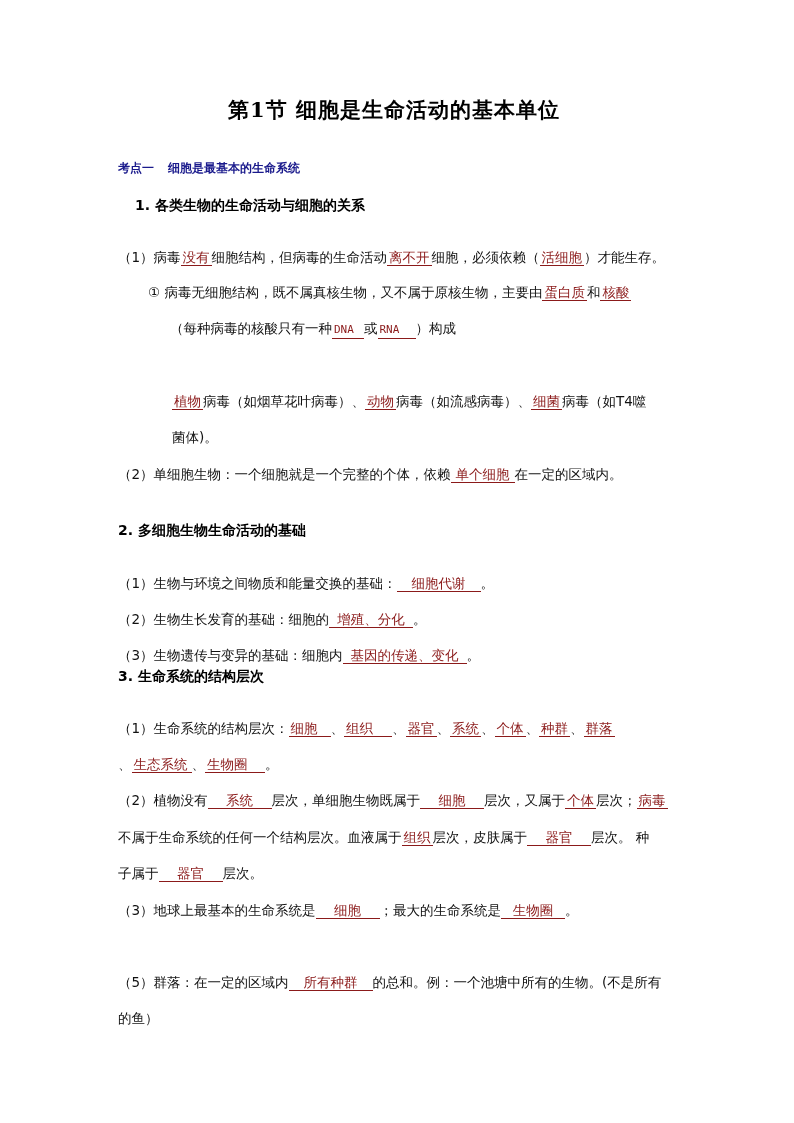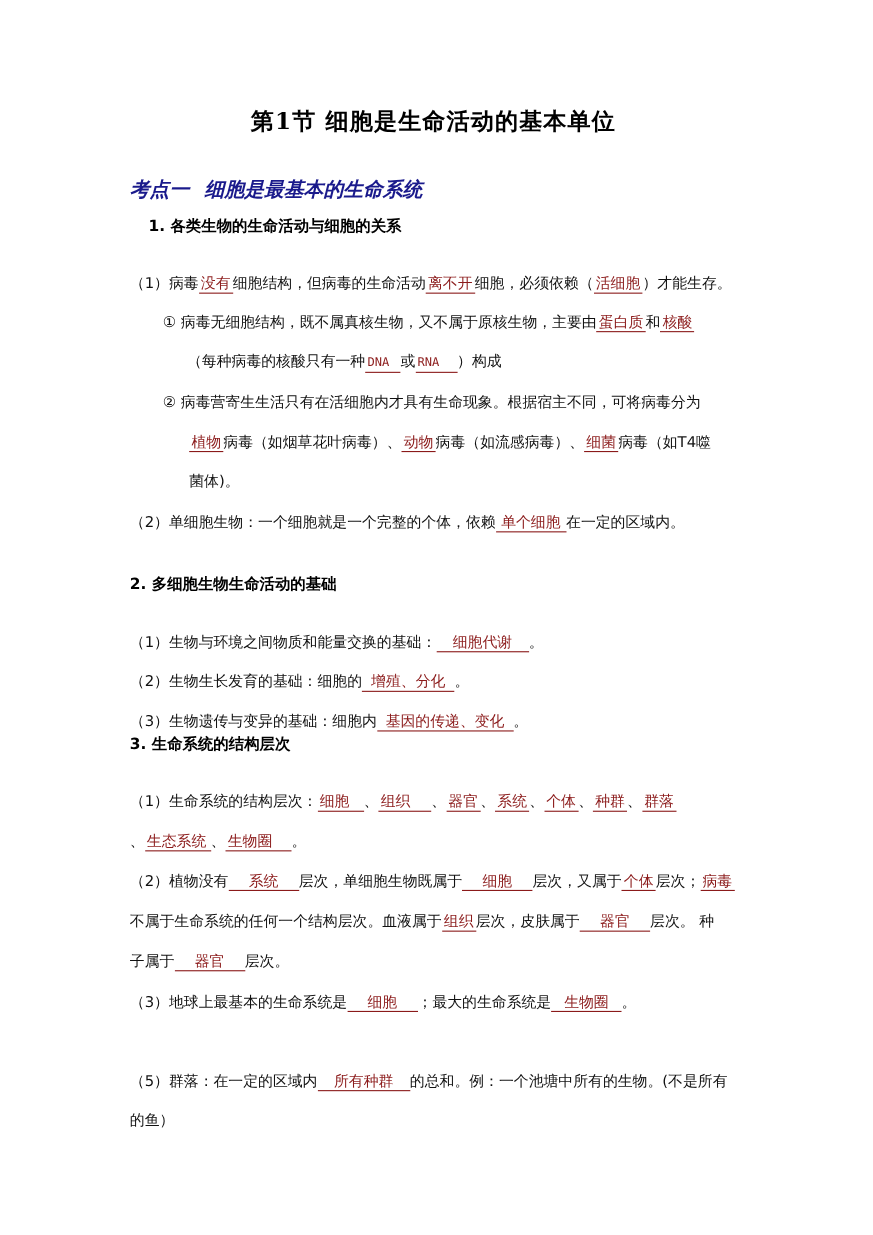--- a/index.html
+++ b/index.html
@@ -1,21 +1,21 @@
 <!DOCTYPE html>
 <html><head>
   <meta charset="utf-8">
   <style>
     html, body { margin: 0; padding: 0; background: #ffffff; }
     body { width: 794px; height: 1123px; position: relative; overflow: hidden;
            font-family: "DejaVu Sans", "Liberation Sans", sans-serif; color: #111; }
     .page { position: absolute; left: 0; top: 0; width: 794px; height: 1123px; }
     .title { position: absolute; left: 0; width: 788px; top: 96px; text-align: center;
              font-family: "DejaVu Serif", serif; font-weight: bold; font-size: 21px; letter-spacing: 1px; color: #000; }
-    .kd { position: absolute; left: 118px; top: 160px; font-size: 18px; font-weight: bold; color: #1a1a8c; font-style: italic; }
+    .kd { position: absolute; left: 118px; top: 160px; font-size: 12px; font-weight: bold; color: #1a1a8c; }
     .kd .sp { display: inline-block; width: 14px; }
     .h { position: absolute; font-size: 14px; font-weight: bold; color: #000; text-align: center; }
     .ln { position: absolute; font-size: 13.5px; white-space: nowrap; color: #111; margin-top: 16px; }
     .f { color: #8b1a1a; border-bottom: 1px solid #8b1a1a; padding: 0 2px; display: inline-block; line-height: 16px; }
     .f.w1 { min-width: 60px; text-align: center; }
     .f.w2 { min-width: 80px; text-align: center; }
     .f.mono { font-family: "DejaVu Sans Mono", monospace; font-size: 11px; }
   </style>
 </head>
 <body>
@@ -34,23 +34,20 @@
   </div>
 
   <div class="ln" style="left:170px;top:304px">
     <span>（每种病毒的核酸只有一种</span><span class="f mono" style="min-width:28px">DNA</span><span>或</span><span class="f mono" style="min-width:34px">RNA</span><span>）构成</span>
   </div>
 
   <div class="ln" style="left:148px;top:268px">
     <span>①  病毒无细胞结构，既不属真核生物，又不属于原核生物，主要由</span><span class="f">蛋白质</span><span>和</span><span class="f">核酸</span>
   </div>
 
-  <div class="ln" style="left:148px;top:341px">
-    <span>②  病毒营寄生生活只有在活细胞内才具有生命现象。根据宿主不同，可将病毒分为</span>
-  </div>
 
   <div class="ln" style="left:172px;top:377px">
     <span class="f">植物</span><span>病毒（如烟草花叶病毒）、</span><span class="f">动物</span><span>病毒（如流感病毒）、</span><span class="f">细菌</span><span>病毒（如T4噬</span>
   </div>
 
   <div class="ln" style="left:172px;top:413px">
     <span>菌体)。</span>
   </div>
 
   <div class="ln" style="left:118px;top:450px">

